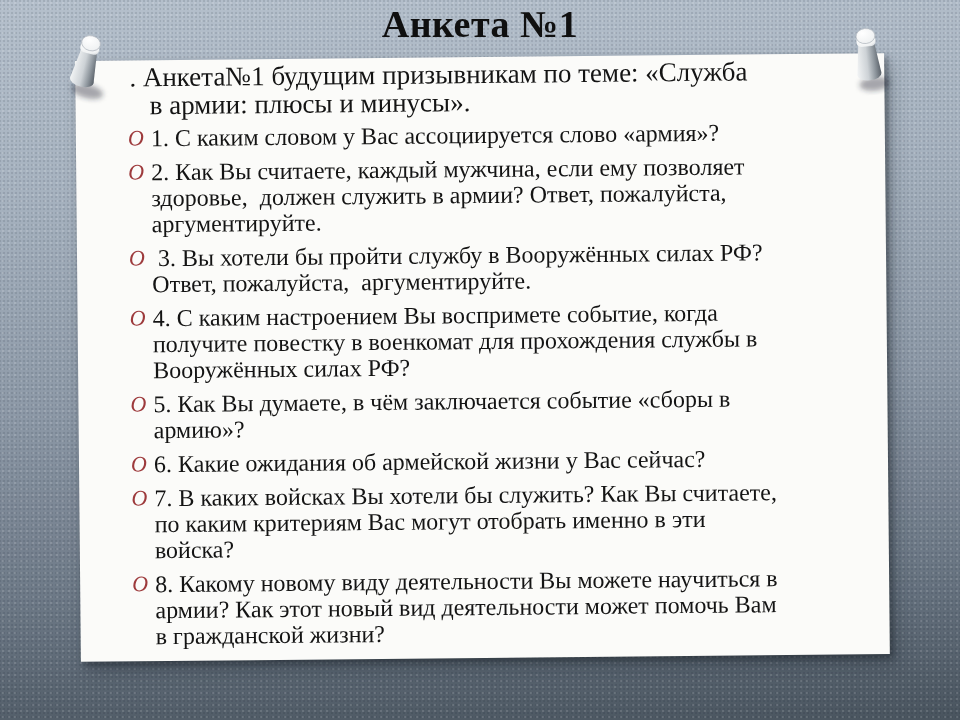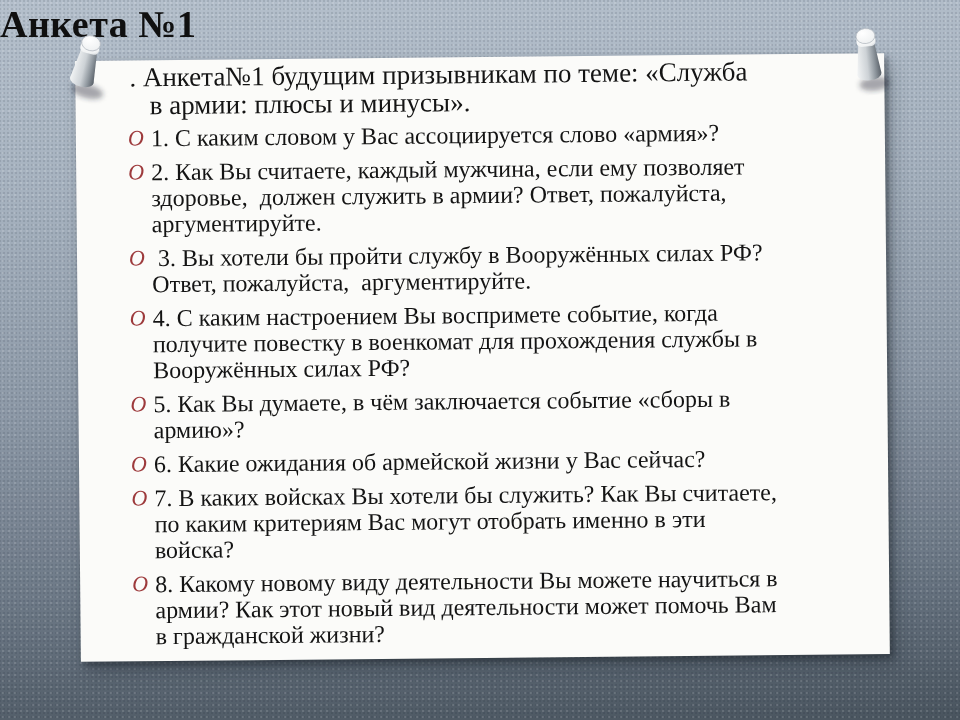--- a/index.html
+++ b/index.html
@@ -16,21 +16,21 @@
       radial-gradient(rgba(255,255,255,0.13) 1px, rgba(255,255,255,0) 1.6px),
       radial-gradient(rgba(25,35,50,0.12) 1px, rgba(0,0,0,0) 1.6px),
       linear-gradient(177deg, #b5c0cc 0%, #a6b2bf 26%, #8d99a7 54%, #6d7987 78%, #49545e 100%);
     background-size: 6px 6px, 4px 4px, 100% 100%;
     background-position: 0 0, 2px 3px, 0 0;
   }
   .title {
     position: absolute;
     top: 2px; left: 0; right: 0;
     margin: 0;
-    text-align: left;
+    text-align: center;
     font-size: 38px;
     font-weight: bold;
     color: #101010;
     letter-spacing: 0.5px;
     z-index: 1;
   }
   .paper {
     position: absolute;
     left: 78px; top: 57px;
     width: 809px; height: 601px;

